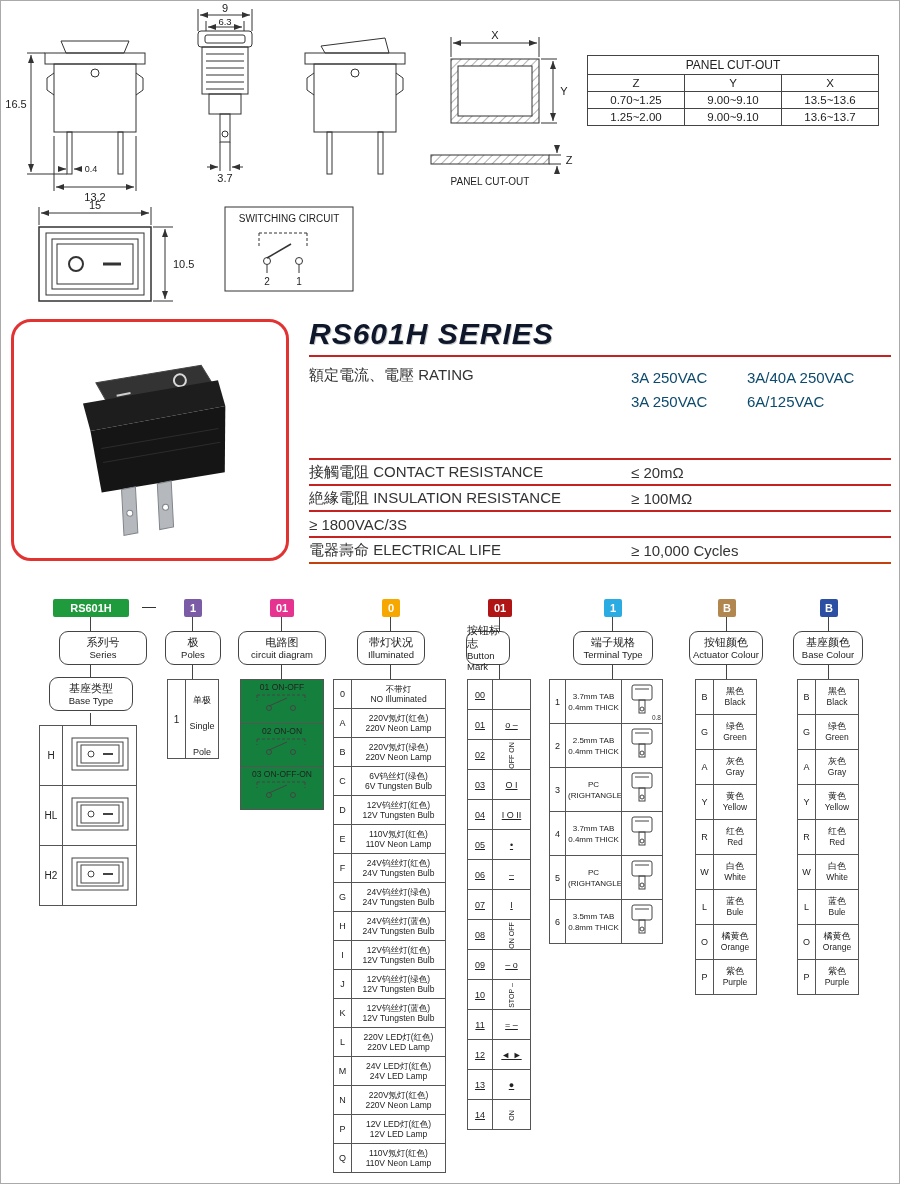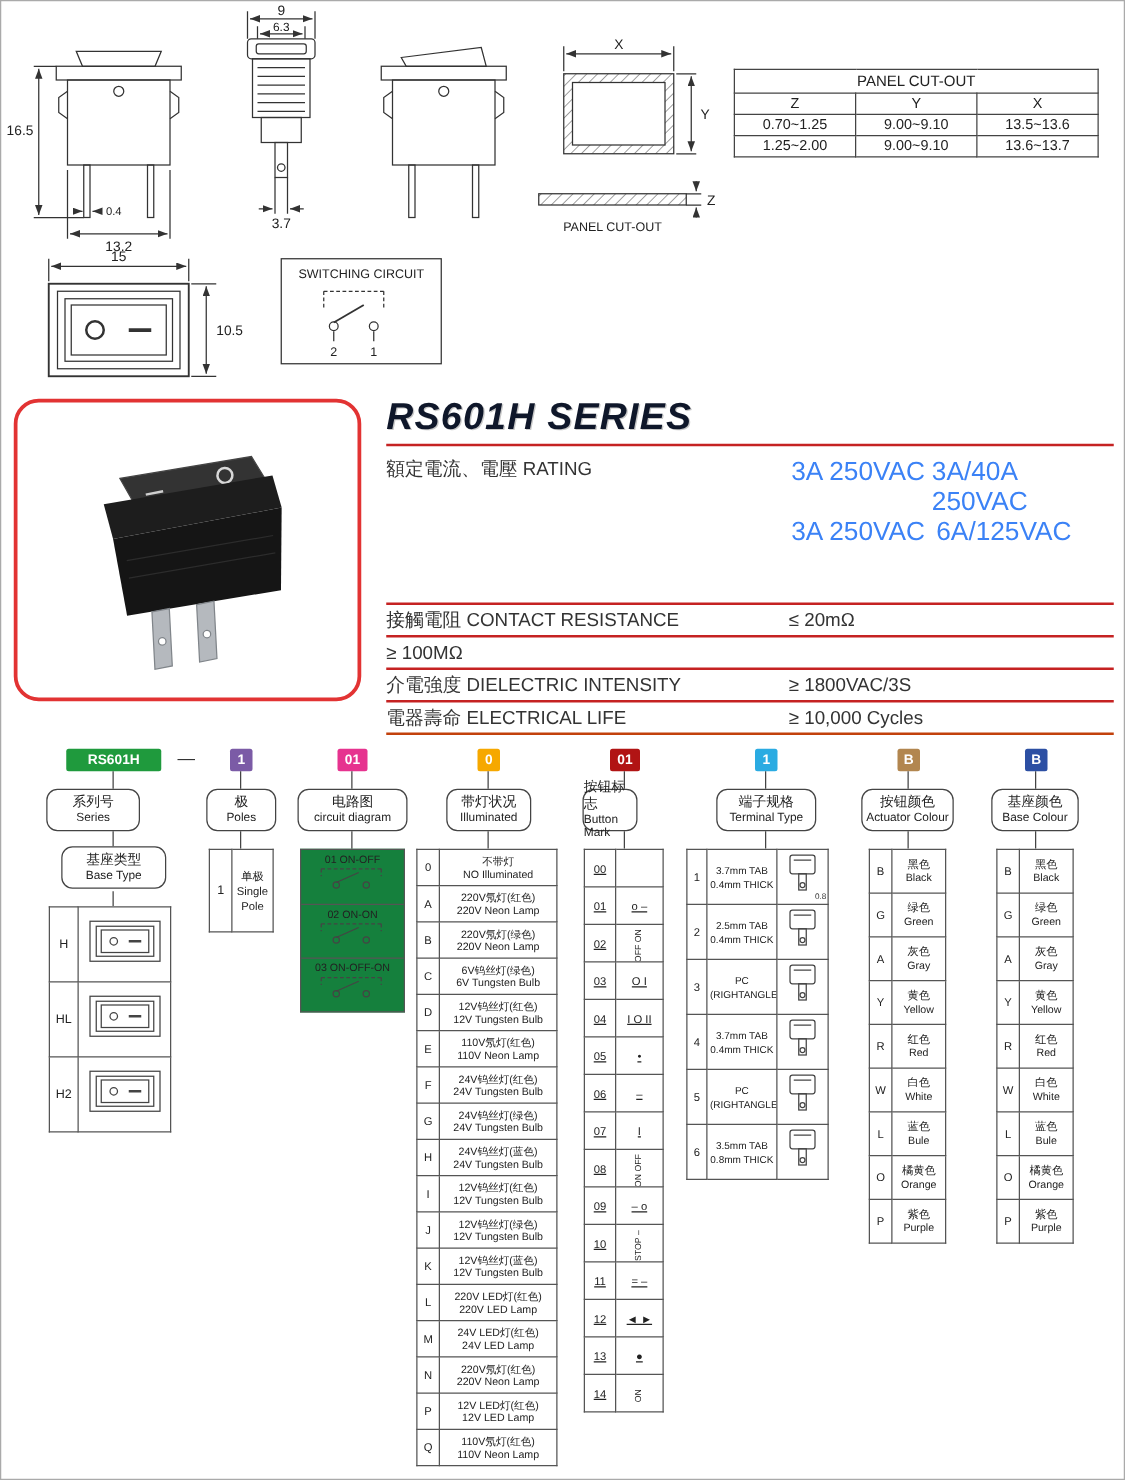--- a/index.html
+++ b/index.html
@@ -19,21 +19,21 @@
   .photo-box{position:absolute;left:10px;top:318px;width:278px;height:242px;border:3px solid #e23333;border-radius:20px;
              box-sizing:border-box;display:flex;align-items:center;justify-content:center;background:#fff;}
 
   
   .series-title{position:absolute;left:308px;top:316px;font-size:30px;font-weight:bold;font-style:italic;
                 color:#0f172a;letter-spacing:1px;text-shadow:1px 1px 0 #c9c9c9;}
   .specs{position:absolute;left:308px;top:354px;width:582px;}
   .redline{height:2px;background:#c52222;}
   .rating{display:flex;padding:9px 0 10px;}
   .spec-label{width:322px;font-size:15px;color:#333;}
-  .rating-vals{font-size:21px;color:#3b82f6;margin-left:12px;}
+  .rating-vals{font-size:15px;color:#0c4a6e;}
   .rv-row{display:flex;line-height:24px;}
   .rv-row span:first-child{width:116px;}
   .spec-gap{height:34px;}
   .spec-rows{border-bottom:2px solid #c2410c;}
   .spec-row{display:flex;align-items:center;height:24px;border-top:2px solid #c52222;font-size:15px;color:#333;}
 
   
   .code-box{position:absolute;top:598px;height:18px;line-height:18px;text-align:center;color:#fff;
             font-size:11px;font-weight:bold;border-radius:2px;}
   .code-dash{position:absolute;left:141px;top:597px;font-size:14px;color:#333;}
@@ -51,21 +51,21 @@
   .col-table td{border:1px solid #555;text-align:center;vertical-align:middle;padding:0 2px;overflow:hidden;}
   .col-table .code{font-size:9px;padding:0 1px;}
 
   .base-table{left:38px;top:724px;width:98px;}
   .base-table tr{height:60px;}
   .base-table .code{width:20px;font-size:10px;}
 
   .poles-table{left:166px;top:678px;width:52px;}
   .poles-table tr{height:66px;}
   .poles-table .code{width:15px;font-size:10px;}
-  .poles-table .p-desc div{font-size:9px;line-height:12px;}
+  .poles-table .p-desc div{font-size:9px;line-height:12px;margin-top:14px;}
 
   .circuit-col{position:absolute;left:239px;top:678px;width:84px;border:1px solid #555;background:#15803d;box-sizing:border-box;}
   .circuit-row{height:43px;border-top:1px solid #555;text-align:center;box-sizing:border-box;padding-top:2px;}
   .circuit-row:first-of-type{border-top:none;}
   .circuit-head{font-size:8.5px;white-space:nowrap;}
 
   .ill-table{left:332px;top:678px;width:113px;}
   .ill-table tr{height:29px;}
   .ill-table .code{width:15px;}
   .ill-table .desc div{font-size:8.5px;line-height:10.5px;white-space:nowrap;}
@@ -292,25 +292,25 @@
     </div>
     <div class="spec-gap"></div>
     <div class="spec-rows">
 
         <div class="spec-row">
           <div class="spec-label">接觸電阻 CONTACT RESISTANCE</div>
           <div class="spec-value">≤ 20mΩ</div>
         </div>
 
         <div class="spec-row">
+          <div class="spec-label">絶緣電阻 INSULATION RESISTANCE</div>
           <div class="spec-value">≥ 100MΩ</div>
         </div>
 
         <div class="spec-row">
-          <div class="spec-label">介電強度 DIELECTRIC INTENSITY</div>
           <div class="spec-value">≥ 1800VAC/3S</div>
         </div>
 
         <div class="spec-row">
           <div class="spec-label">電器壽命 ELECTRICAL LIFE</div>
           <div class="spec-value">≥ 10,000 Cycles</div>
         </div>
       </div>
   </div>
 
@@ -335,21 +335,21 @@
   <div class="vline" style="left:89px;top:664px;height:12px"></div>
   <div class="vline" style="left:191px;top:664px;height:14px"></div>
   <div class="vline" style="left:280px;top:664px;height:14px"></div>
   <div class="vline" style="left:389px;top:664px;height:14px"></div>
   <div class="vline" style="left:498px;top:664px;height:14px"></div>
   <div class="vline" style="left:611px;top:664px;height:14px"></div>
   <div class="vline" style="left:725px;top:664px;height:14px"></div>
   <div class="vline" style="left:827px;top:664px;height:14px"></div>
   <div class="vline" style="left:89px;top:712px;height:12px"></div>
 
-  <div class="ord-label" style="left:36px;width:75px">
+  <div class="ord-label" style="left:58px;width:88px">
     <div class="cn">系列号</div>
     <div class="en">Series</div>
   </div>
   <div class="ord-label" style="left:164px;width:56px">
     <div class="cn">极</div>
     <div class="en">Poles</div>
   </div>
   <div class="ord-label" style="left:237px;width:88px">
     <div class="cn">电路图</div>
     <div class="en">circuit diagram</div>

